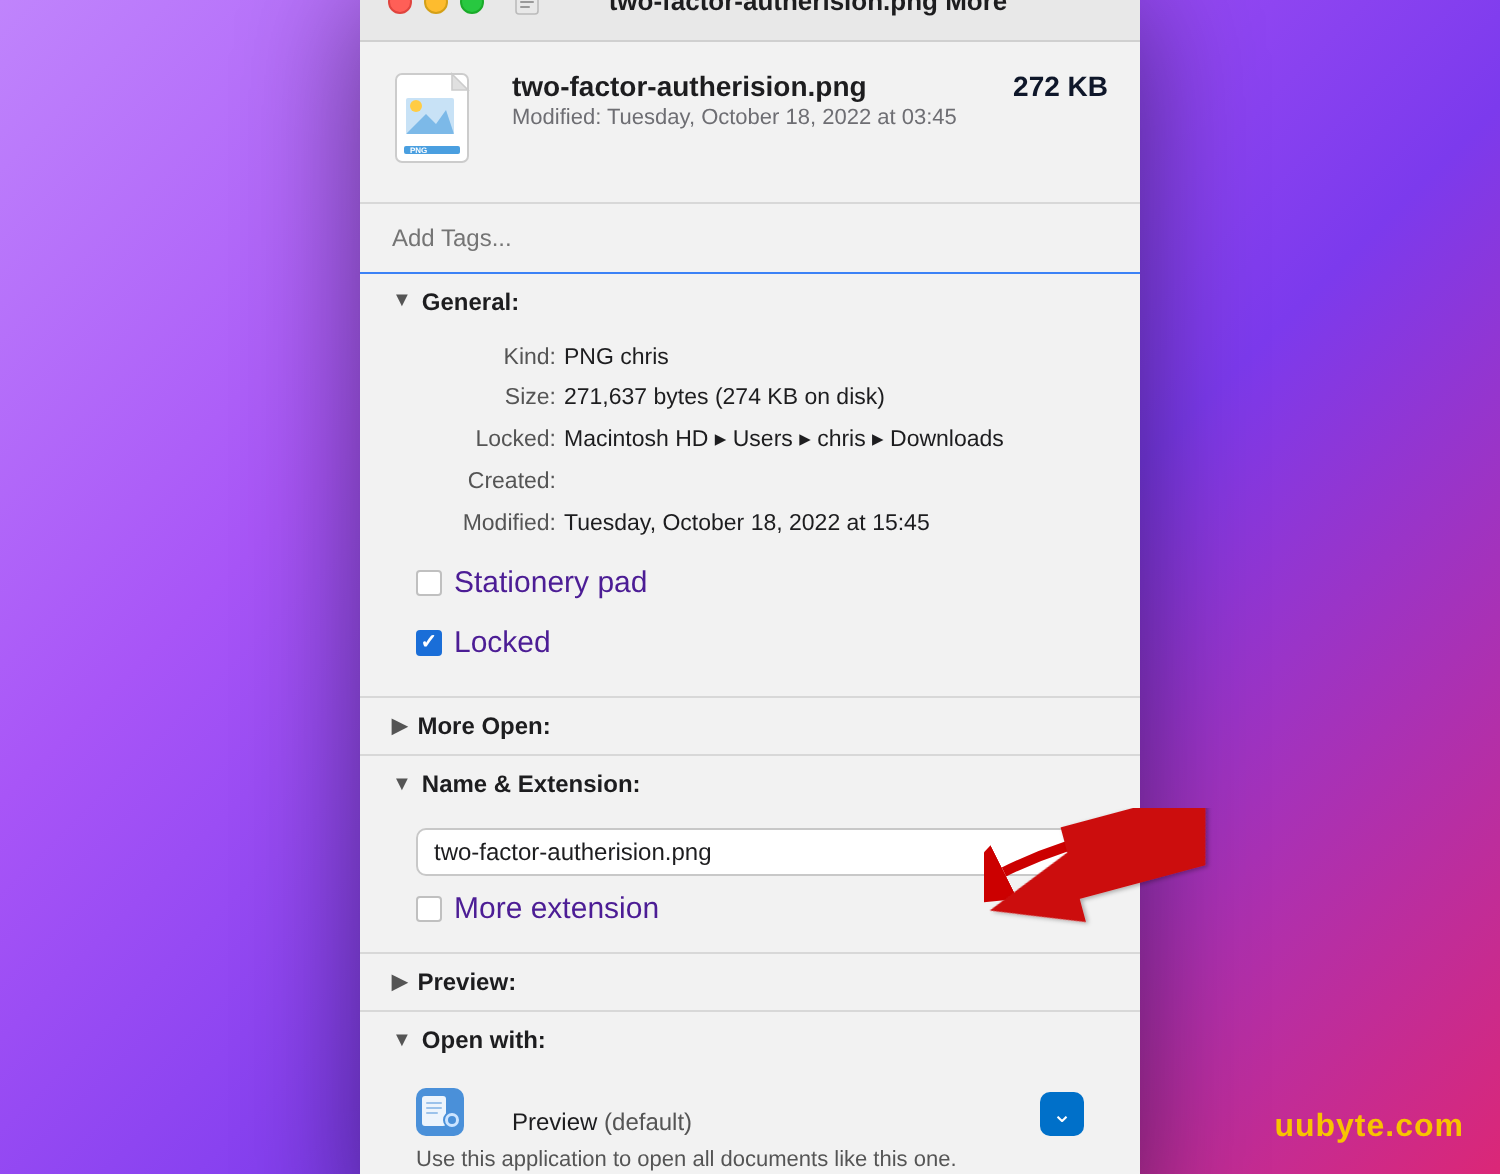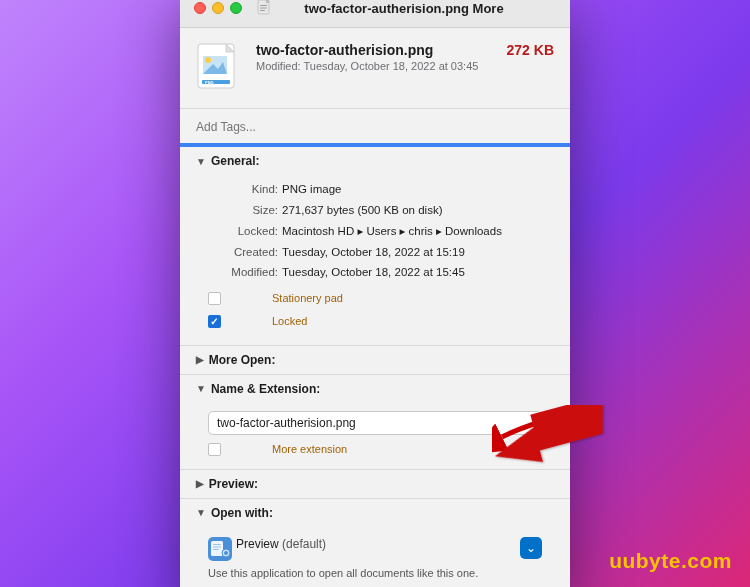--- a/index.html
+++ b/index.html
@@ -97,32 +97,32 @@
 
     .file-modified {
       font-size: 11px;
       color: #6e6e73;
       margin-top: 2px;
     }
 
     .file-size {
       font-size: 14px;
       font-weight: 600;
-      color: #b91c1c;
+      color: #0f172a;
       text-align: center;
     }
 
     .file-header-right {
       text-align: right;
     }
 
     
     .tags-row {
       padding: 8px 16px;
-      border-bottom: 4px solid #3b82f6;
+      border-bottom: 1px solid #3b82f6;
     }
 
     .tags-input {
       width: 100%;
       border: none;
       background: transparent;
       font-size: 12px;
       color: #999;
       outline: none;
     }
@@ -173,23 +173,22 @@
 
     
     .checkbox-row {
       display: flex;
       align-items: center;
       gap: 6px;
       margin: 3px 0;
     }
 
     .checkbox-row label {
-      font-size: 11px;
-      color: #a16207;
-      margin-left: 45px;
+      font-size: 15px;
+      color: #4c1d95;
     }
 
     .checkbox-unchecked {
       width: 13px;
       height: 13px;
       border: 1px solid #c0c0c0;
       background: #fff;
       border-radius: 2px;
       display: inline-block;
       flex-shrink: 0;
@@ -223,22 +222,22 @@
       font-size: 12px;
       color: #1d1d1f;
       background: #fff;
       margin: 4px 0;
       outline: none;
     }
 
     
     .open-with-row {
       display: flex;
-      align-items: flex-start;
-      gap: 4px;
+      align-items: flex-end;
+      gap: 24px;
       padding: 6px 0;
     }
 
     .app-select-wrapper {
       flex: 1;
       display: flex;
       align-items: center;
       gap: 6px;
     }
 
@@ -270,21 +269,21 @@
       font-size: 11px;
       color: #555;
       padding: 0 0 8px 0;
     }
 
     
     .watermark {
       position: absolute;
       bottom: 14px;
       right: 18px;
-      font-size: 21px;
+      font-size: 16px;
       font-weight: 700;
       color: #f8c300;
       letter-spacing: 0.5px;
     }
   </style>
 </head>
 <body>
 
 <div class="window">
 
@@ -334,33 +333,32 @@
     </div>
 
     <div class="section">
       <div class="section-header">
         <span class="chevron">▼</span>
         <span>General:</span>
       </div>
       <div class="section-content">
         <div class="row">
           <span class="label">Kind:</span>
-          <span class="value">PNG image</span>
+          <span class="value">PNG chris</span>
         </div>
         <div class="row">
           <span class="label">Size:</span>
-          <span class="value">271,637 bytes (500 KB on disk)</span>
+          <span class="value">271,637 bytes (274 KB on disk)</span>
         </div>
         <div class="row">
           <span class="label">Locked:</span>
           <span class="value">Macintosh HD ▸ Users ▸ chris ▸ Downloads</span>
         </div>
         <div class="row">
           <span class="label">Created:</span>
-          <span class="value">Tuesday, October 18, 2022 at 15:19</span>
         </div>
         <div class="row">
           <span class="label">Modified:</span>
           <span class="value">Tuesday, October 18, 2022 at 15:45</span>
         </div>
 
         <div class="checkbox-row" style="margin-top:6px;">
           <span class="checkbox-unchecked"></span>
           <label>Stationery pad</label>
         </div>

